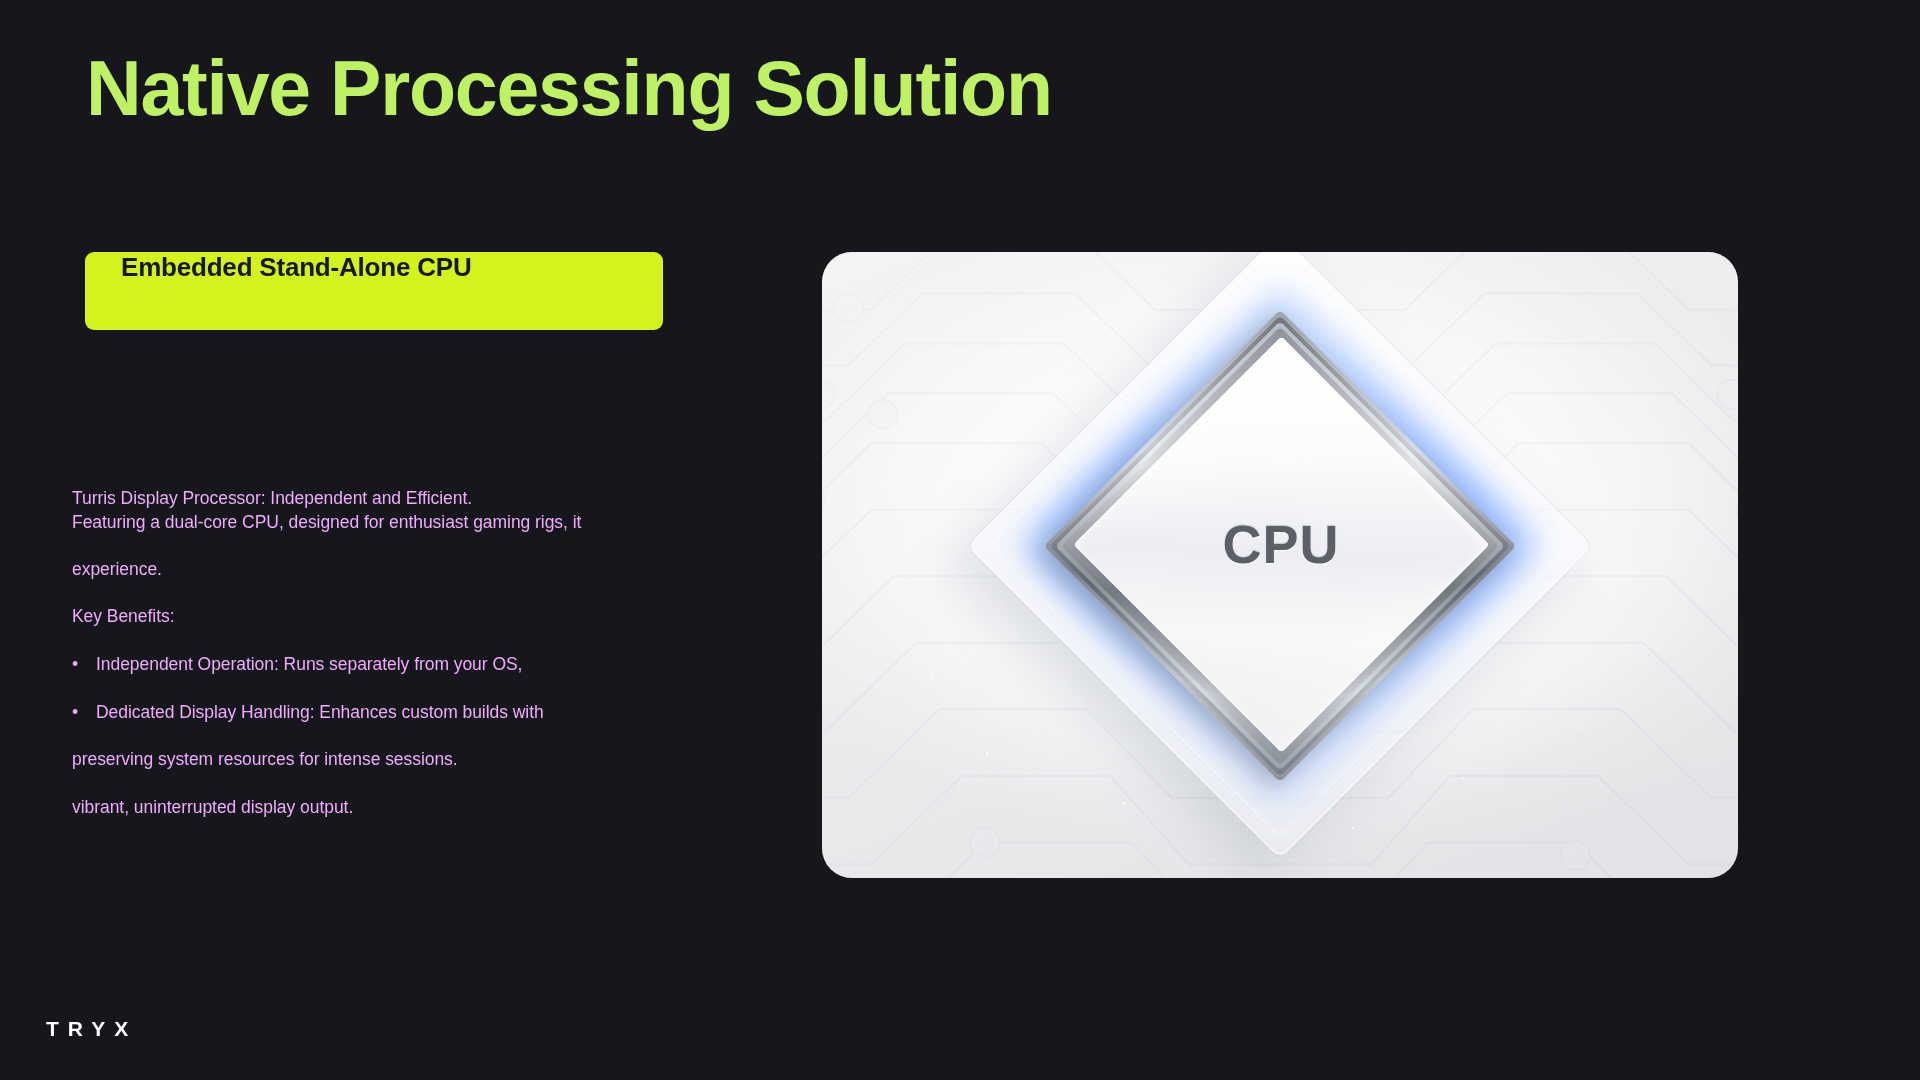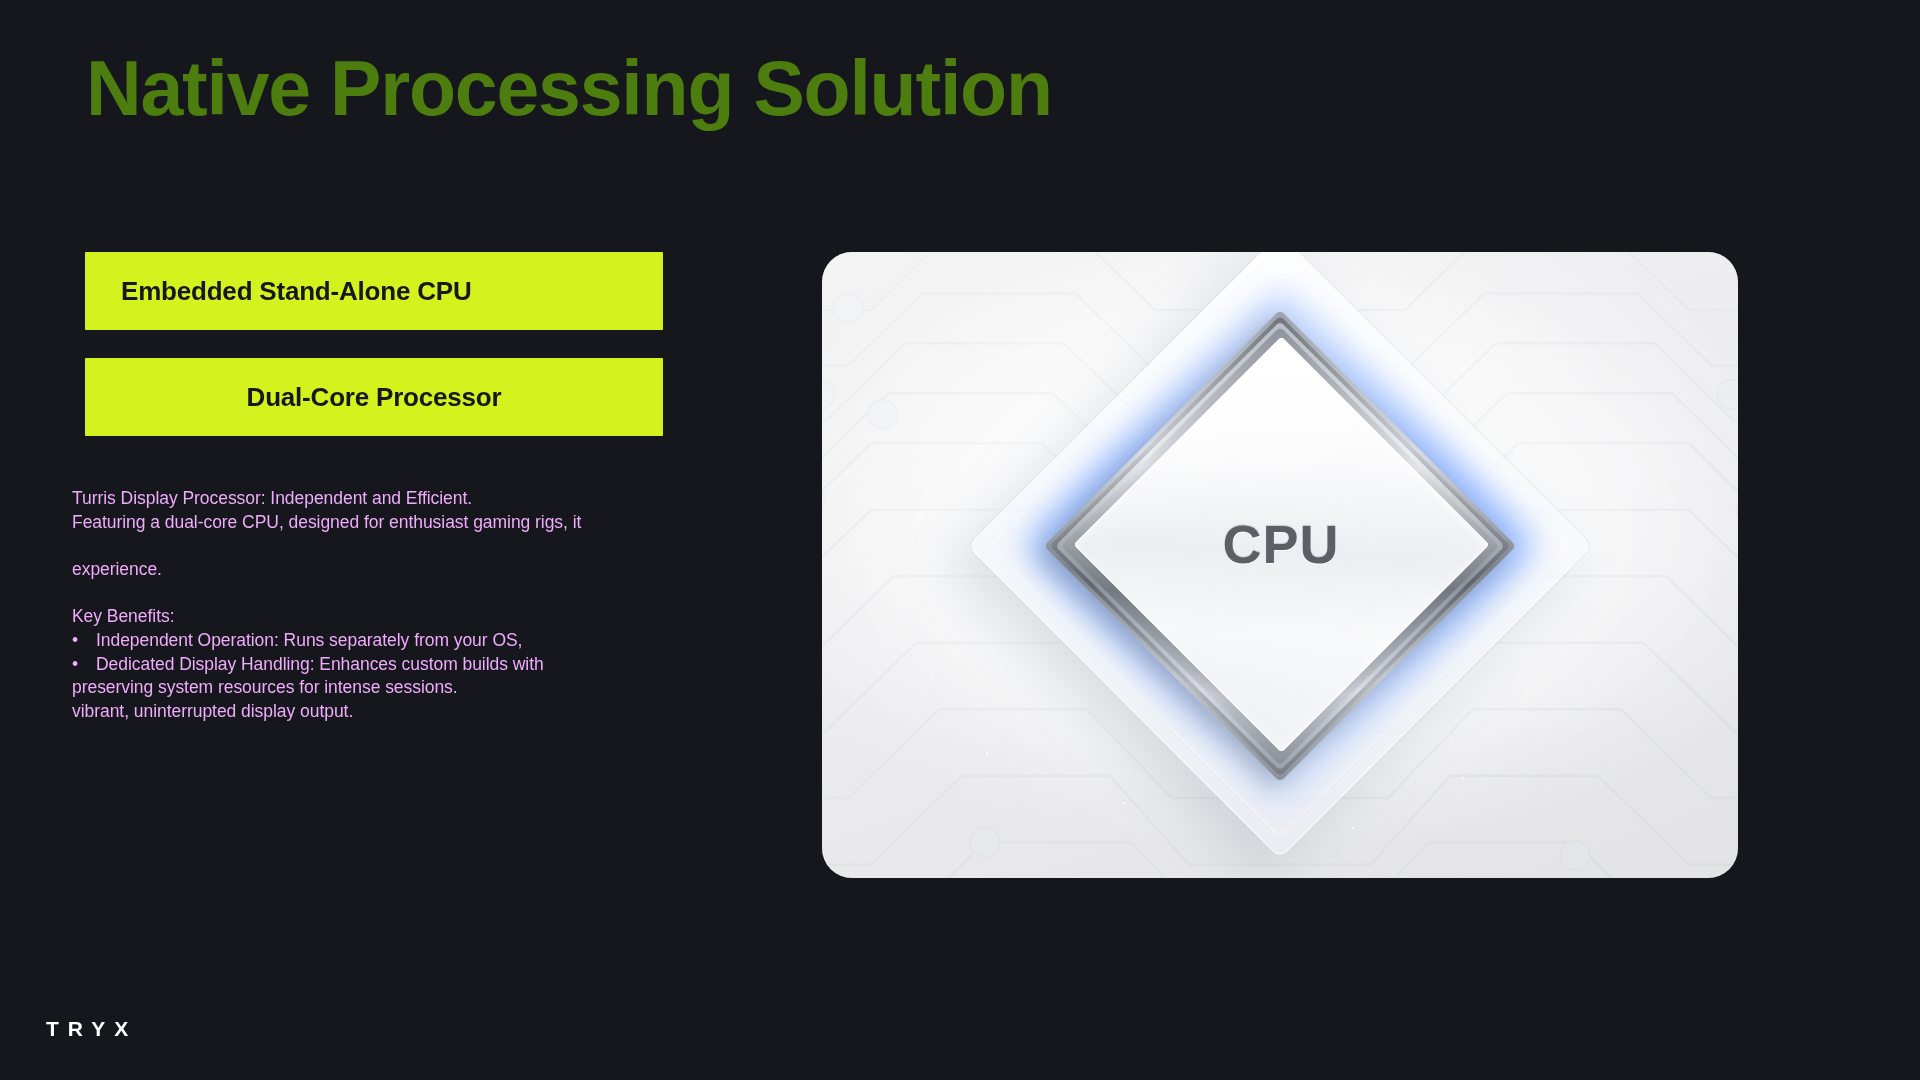--- a/index.html
+++ b/index.html
@@ -11,39 +11,38 @@
     position:relative;
   }
 
   
   #page-title {
     position:absolute;
     left:86px; top:48px;
     font-size:77px;
     font-weight:bold;
     letter-spacing:-1.2px;
-    color:#4d7c0f;
+    color:#bef264;
     line-height:1.06;
     white-space:nowrap;
     text-align:center;
   }
 
   
   #left-col {
     position:absolute;
     left:85px; top:252px;
     width:578px;
   }
   .pill {
     width:578px;
     height:78px;
     background:#d4f21e;
-    border-radius:1px;
+    border-radius:9px;
     display:flex;
-    align-items:center;
     color:#16181d;
     font-size:26px;
     font-weight:bold;
     letter-spacing:-0.2px;
   }
   .pill.left  { justify-content:flex-start; padding-left:36px; }
   .pill.center{ justify-content:center; }
   #pill-2 { margin-top:28px; }
 
   
@@ -51,21 +50,21 @@
     position:absolute;
     left:72px; top:487px;
     width:600px;
     color:#f0abfc;
     font-size:17.5px;
     line-height:23.6px;
     letter-spacing:-0.05px;
   }
   #body-copy .para { margin:0; }
   #body-copy .gap { height:24px; }
-  .bullet-line { display:block; }
+  .bullet-line { display:block;margin-top:24px; }
   .bullet-mark { display:inline-block; width:24px; }
 
   
   #logo {
     position:absolute;
     left:46px; top:1017px;
     color:#ffffff;
     font-size:21px;
     font-weight:bold;
     letter-spacing:9px;
@@ -216,23 +215,20 @@
 <body>
 
 <h1 id="page-title">Native Processing Solution</h1>
 
 <div id="left-col">
 
   <div class="pill left" id="pill-1">
     <span>Embedded Stand-Alone CPU</span>
   </div>
 
-  <div class="pill center" id="pill-2">
-    <span>Dual-Core Processor</span>
-  </div>
 </div>
 
 <div id="body-copy">
 
   <p class="para">
     <span>Turris Display Processor: Independent and Efficient.</span><br>
     <span>Featuring a dual-core CPU, designed for enthusiast gaming rigs, it</span><br>
     <br>
     <span>experience.</span>
   </p>

